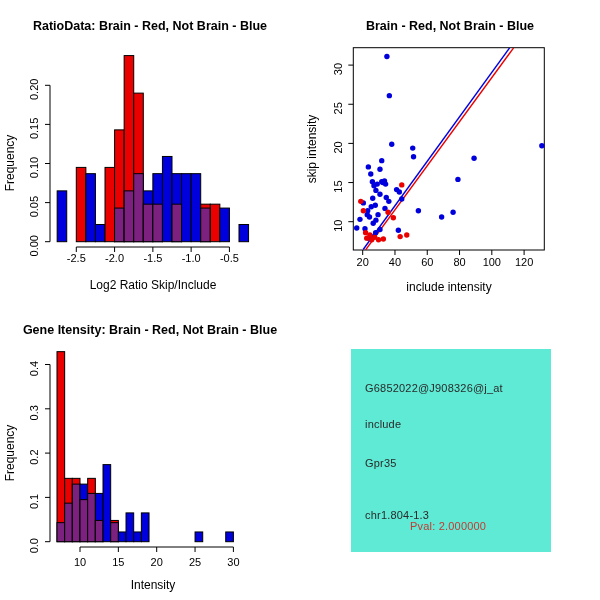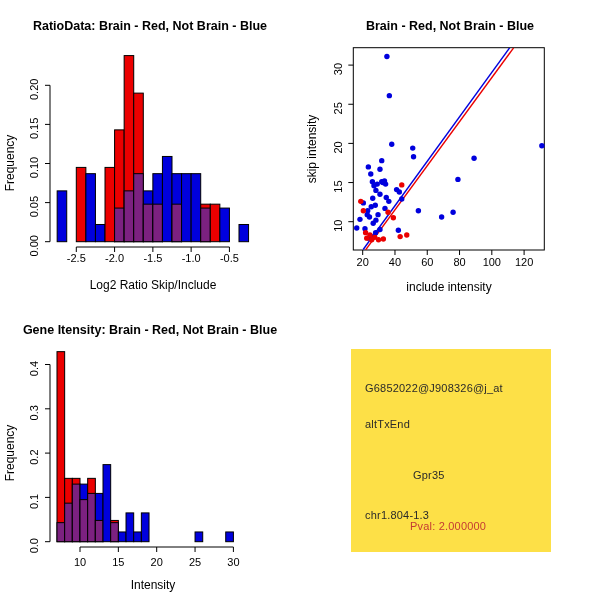--- a/index.html
+++ b/index.html
@@ -220,20 +220,20 @@
           <line x1="156.70000000000002" y1="547" x2="156.70000000000002" y2="552" stroke="#000000" stroke-width="1"></line>
           <text x="156.70000000000002" y="566" text-anchor="middle" class="tick-label">20</text>
           <line x1="195.05" y1="547" x2="195.05" y2="552" stroke="#000000" stroke-width="1"></line>
           <text x="195.05" y="566" text-anchor="middle" class="tick-label">25</text>
           <line x1="233.4" y1="547" x2="233.4" y2="552" stroke="#000000" stroke-width="1"></line>
           <text x="233.4" y="566" text-anchor="middle" class="tick-label">30</text>
         </g>
     </g>
   </svg>
 
-  <div id="info-box" style="background: #fde047;">
+  <div id="info-box" style="background: #5eead4;">
     <span class="ib-line" style="top: 33px; color: rgb(42, 42, 42);">G6852022@J908326@j_at</span>
-    <span class="ib-line" style="top: 69px; color: rgb(42, 42, 42);">altTxEnd</span>
-    <span class="ib-line" style="top: 120px; color: rgb(42, 42, 42); margin-left: 48px;">Gpr35</span>
+    <span class="ib-line" style="top: 69px; color: rgb(42, 42, 42);">include</span>
+    <span class="ib-line" style="top: 108px; color: rgb(42, 42, 42);">Gpr35</span>
     <span class="ib-line" style="top: 144px; color: rgb(42, 42, 42); margin-top: 16px;">chr1.804-1.3</span>
     <span class="ib-line" id="info-pval" style="top: 171px; color: rgb(196, 59, 51); margin-left: 45px;">Pval: 2.000000</span>
   </div>
 </div>
 
 </body></html>

